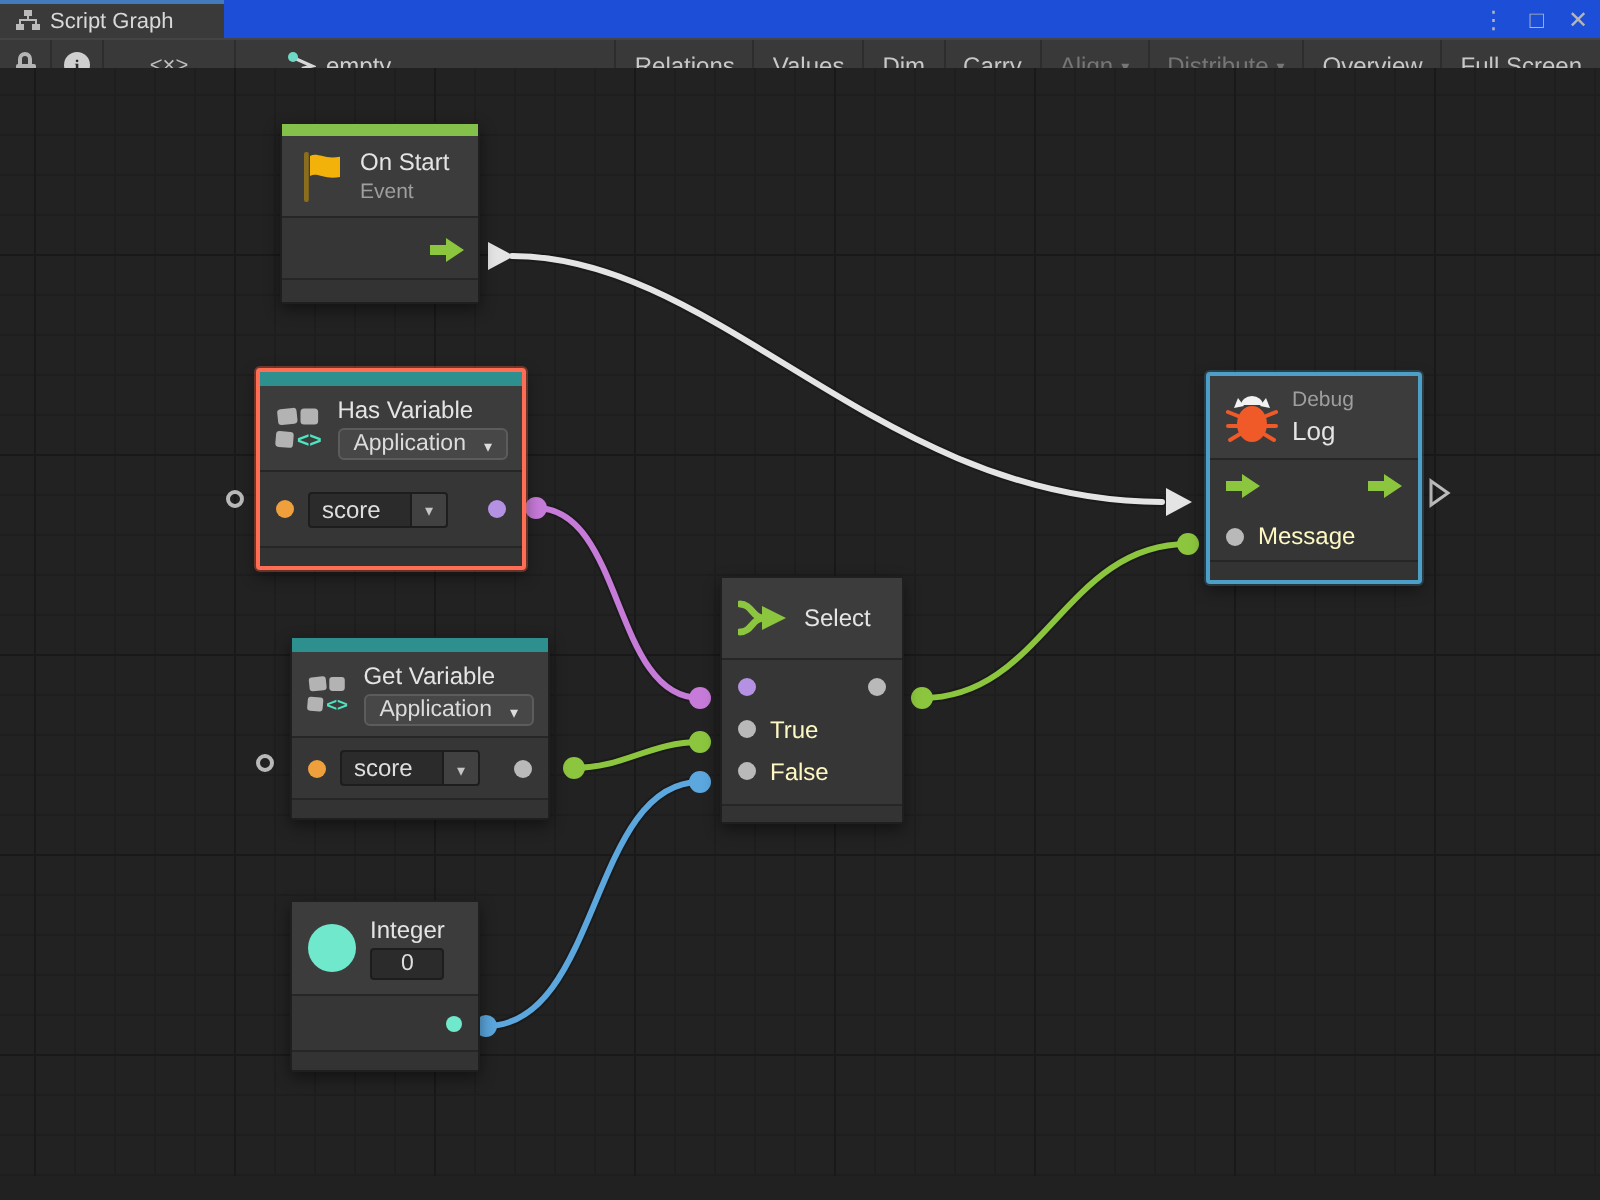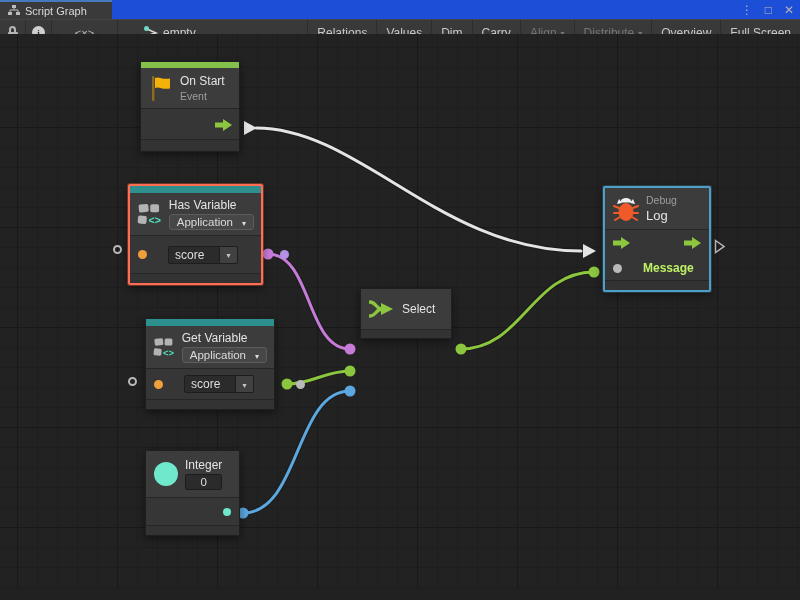--- a/index.html
+++ b/index.html
@@ -64,22 +64,22 @@
   .node.sel-blue { border:2px solid var(--select_blue); box-shadow:0 0 0 1px rgba(80,160,200,.25),0 3px 8px rgba(0,0,0,.45); }
   .nbar { height:6px; }
   .nbar.teal { background:var(--bar_teal); height:7px; }
   .nbar.green { background:var(--bar_green); }
   .nheader { background:#3c3c3c; display:flex; align-items:center; gap:7px; padding:6px 8px; }
   .nheader .ncol { display:flex; flex-direction:column; gap:2px; }
   .ntitle { font-size:12px; color:#e4e4e4; white-space:nowrap; }
   .nsub { font-size:10.5px; color:#9e9e9e; }
   .nbody { background:#363636; border-top:1px solid #262626; position:relative; }
   .nfooter { background:#333333; border-top:1px solid #262626; }
-  .prow { display:flex; align-items:center; gap:21px; padding:0 8px; }
-  .plabel { font-size:12px; color:#bef264;font-weight:bold; }
+  .prow { display:flex; align-items:center; gap:7px; padding:0 8px; }
+  .plabel { font-size:12px; color:#fef9c3; }
   .pdot { width:9px; height:9px; border-radius:50%; flex:none; }
   .dot-orange { background:var(--port_orange); }
   .dot-purple { background:var(--port_purple); }
   .dot-gray   { background:#b9b9b9; }
   .dot-teal   { background:var(--port_teal); }
   .spacer { flex:1; }
 
   .dropdown { display:inline-flex; align-items:center; gap:5px; background:#474747; border:1px solid #5c5c5c;
     border-radius:3px; padding:1px 7px; font-size:11.5px; color:#dcdcdc; white-space:nowrap; }
   .varfield { display:flex; align-items:stretch; height:18px; }
@@ -282,20 +282,35 @@
     <div class="nfooter" style="height:10px"></div>
   </div>
 
   <div class="node" style="left:360px; top:254px; width:92px">
     <div class="nheader" style="padding:10px 8px">
       <svg width="26" height="20" viewBox="0 0 26 20">
         <path d="M1 3 C 7 3, 7 10, 13 10 M1 17 C 7 17, 7 10, 13 10" stroke="var(--wire_green)" stroke-width="3.4" fill="none" stroke-linecap="round"></path>
         <path d="M12 4 L24 10 L12 16 Z" fill="var(--wire_green)"></path>
       </svg>
       <span class="ntitle">Select</span>
+    </div>
+    <div class="nbody" style="padding:3px 0 6px">
+      <div class="prow" style="height:21px">
+        <span class="pdot dot-purple"></span>
+        <span class="spacer"></span>
+        <span class="pdot dot-gray"></span>
+      </div>
+      <div class="prow" style="height:21px">
+        <span class="pdot dot-gray"></span>
+        <span class="plabel">True</span>
+      </div>
+      <div class="prow" style="height:21px">
+        <span class="pdot dot-gray"></span>
+        <span class="plabel">False</span>
+      </div>
     </div>
     <div class="nfooter" style="height:9px"></div>
   </div>
 
   <div class="node sel-blue" style="left:603px; top:152px; width:108px">
     <div class="nheader" style="padding:6px 8px">
       <svg width="26" height="28" viewBox="0 0 26 28">
         <path d="M6 4 L9 8 L4 9 Z" fill="#f2f2f2"></path>
           <path d="M20 4 L17 8 L22 9 Z" fill="#f2f2f2"></path>
         <path d="M13 3 a5.5 4.5 0 0 1 5.5 4.5 L7.5 7.5 A5.5 4.5 0 0 1 13 3 Z" fill="#f2f2f2"></path>

